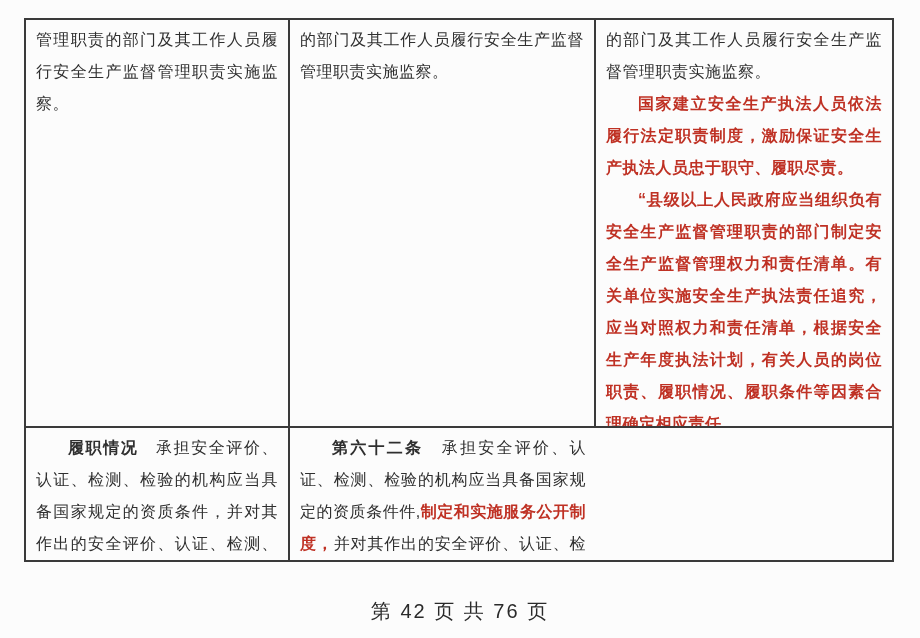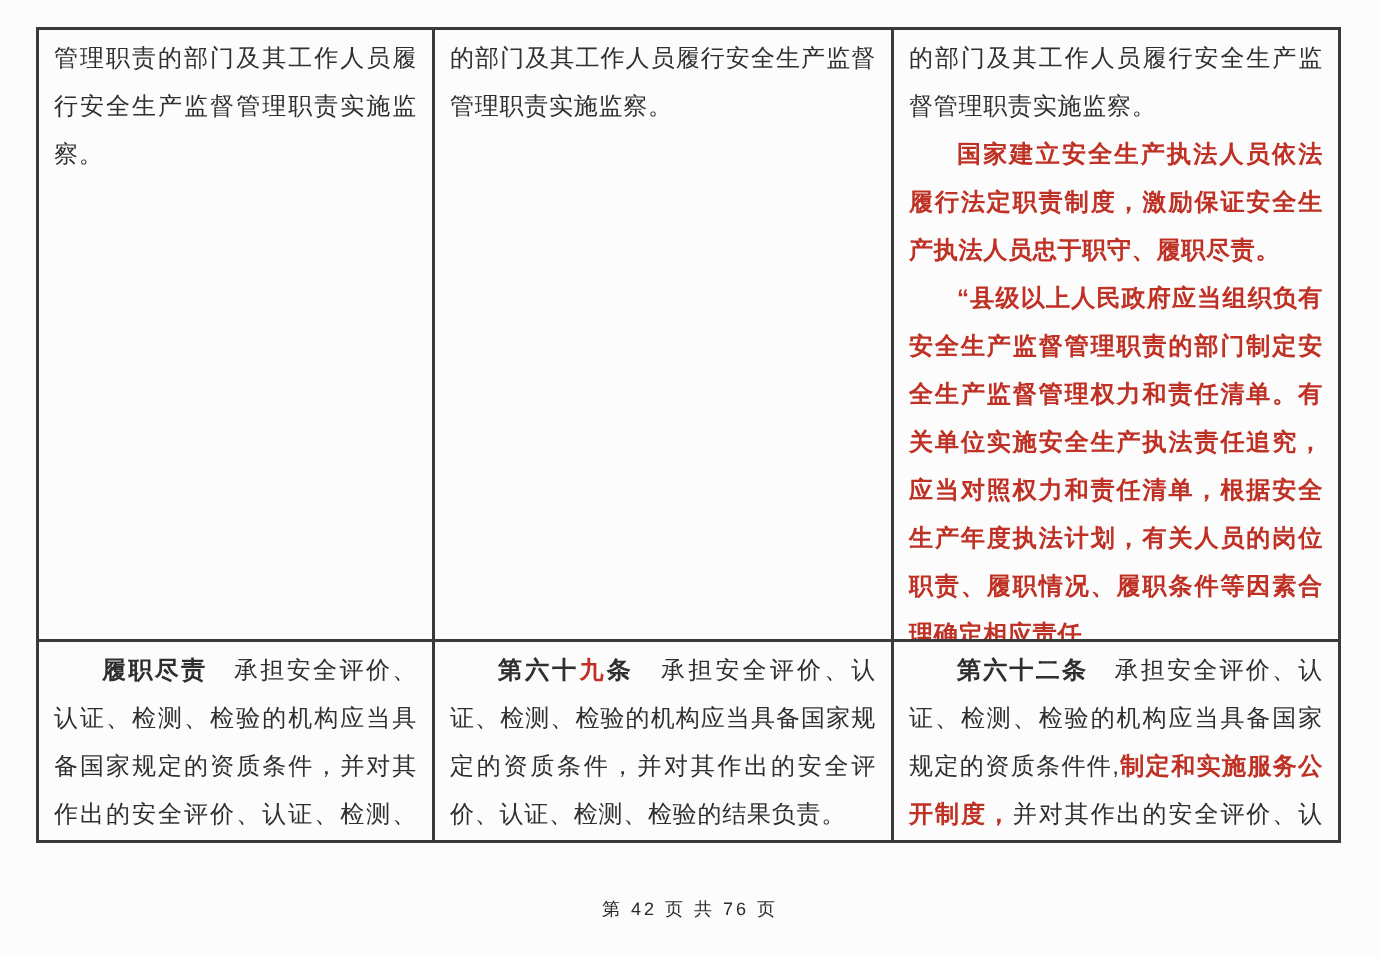--- a/index.html
+++ b/index.html
@@ -42,21 +42,21 @@
   .cell.last-row{border-bottom:none;}
   .para{margin:0;}
   .para + .para{margin-top:0;}
   .para.indent{text-indent:2em;}
   .bold{font-weight:bold;}
   .red{color:var(--red);font-weight:bold;}
   .footer{
     position:absolute;
     left:0;top:598px;width:100%;
     text-align:center;
-    font-size:12px;
+    font-size:20px;
     letter-spacing:2px;
     color:#2a2a2a;
   }
 </style>
 </head>
 <body>
 
 <div class="page">
 
   <div class="cmp-table">
@@ -65,24 +65,21 @@
       </div>
     <div class="cell">
         <p class="para"><span>的部门及其工作人员履行安全生产监督管理职责实施监察。</span></p>
       </div>
     <div class="cell last-col">
         <p class="para"><span>的部门及其工作人员履行安全生产监督管理职责实施监察。</span></p>
         <p class="para indent"><span class="bold red">国家建立安全生产执法人员依法履行法定职责制度，激励保证安全生产执法人员忠于职守、履职尽责。</span></p>
         <p class="para indent"><span class="bold red">“县级以上人民政府应当组织负有安全生产监督管理职责的部门制定安全生产监督管理权力和责任清单。有关单位实施安全生产执法责任追究，应当对照权力和责任清单，根据安全生产年度执法计划，有关人员的岗位职责、履职情况、履职条件等因素合理确定相应责任。</span></p>
       </div>
     <div class="cell last-row">
-        <p class="para indent"><span class="bold">履职尽责</span><span>　承担安全评价、认证、检测、检验的机构应当具备国家规定的资质条件，并对其作出的安全评价、认证、检测、检验的结果负责。</span></p>
-      </div>
-    <div class="cell last-row">
-        <p class="para indent"><span class="bold">第六十</span><span class="bold red">九</span><span class="bold">条</span><span>　承担安全评价、认证、检测、检验的机构应当具备国家规定的资质条件，并对其作出的安全评价、认证、检测、检验的结果负责。</span></p>
+        <p class="para indent"><span class="bold">履职情况</span><span>　承担安全评价、认证、检测、检验的机构应当具备国家规定的资质条件，并对其作出的安全评价、认证、检测、检验的结果负责。</span></p>
       </div>
     <div class="cell last-col last-row">
         <p class="para indent"><span class="bold">第六十二条</span><span>　承担安全评价、认证、检测、检验的机构应当具备国家规定的资质条件件,</span><span class="bold red">制定和实施服务公开制度，</span><span>并对其作出的安全评价、认证、检测、检验的</span></p>
       </div>
   </div>
 
   <div class="footer">第 42 页 共 76 页</div>
 
 </div>
 

